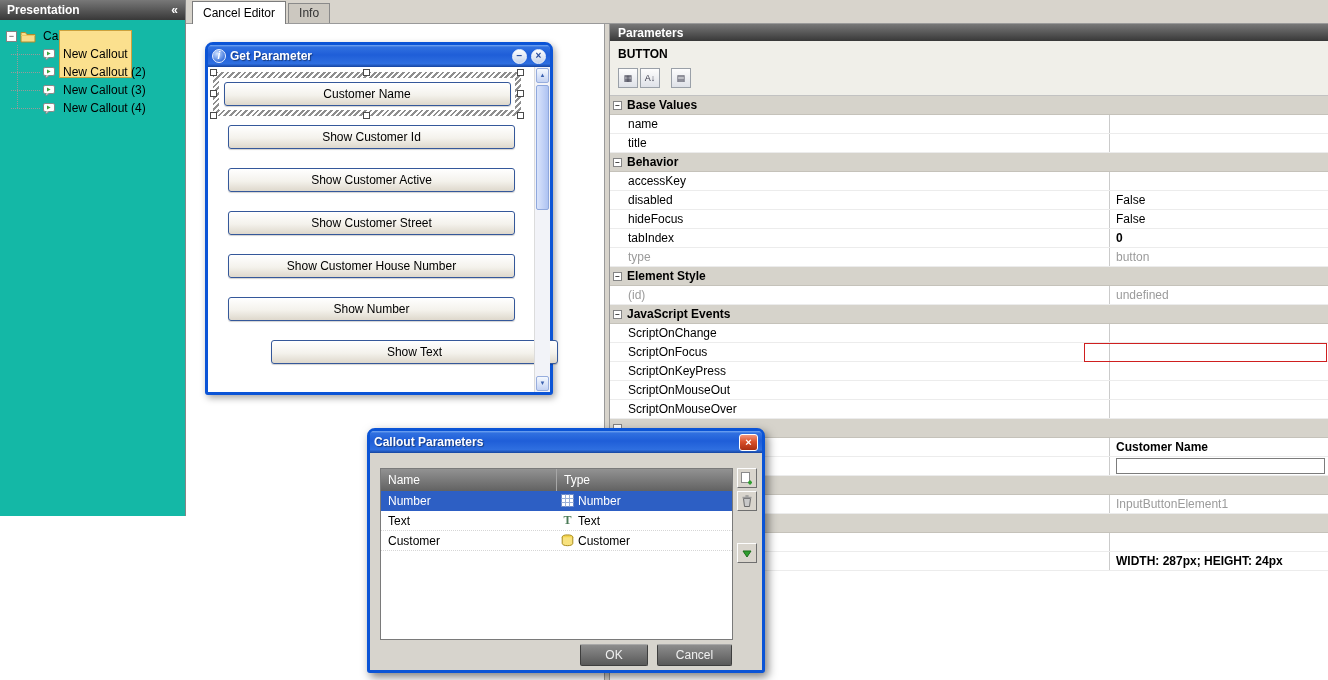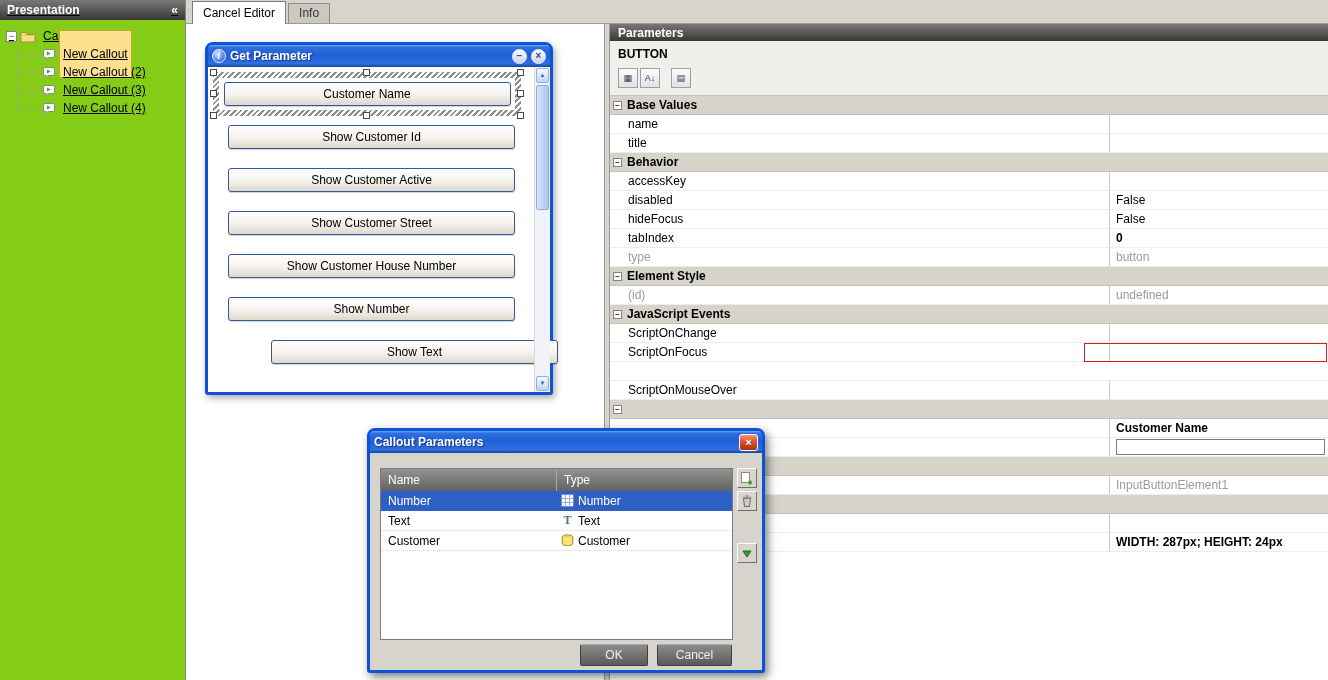--- a/index.html
+++ b/index.html
@@ -1,20 +1,20 @@
 <!DOCTYPE html>
 <html><head>
 <meta charset="utf-8">
 <style>
   * { margin:0; padding:0; box-sizing:border-box; }
   html,body { width:1328px; height:680px; }
   body { position:relative; font-family:"Liberation Sans",sans-serif; font-size:12px; background:#fff; overflow:hidden; color:#000; }
 
   
-  #sidebar { position:absolute; left:0; top:0; width:186px; height:680px; background:#84cc16; border-right:1px solid #868686;text-decoration:underline; }
+  #sidebar { position:absolute; left:0; top:0; width:186px; height:516px; background:#14b8a6; border-right:1px solid #868686; }
   .panel-header { height:20px; background:linear-gradient(#787878,#383838); color:#fff; font-weight:bold; display:flex; align-items:center; padding:0 7px; }
   .panel-header .ph-title { flex:1; white-space:nowrap; }
   .collapse-btn { cursor:pointer; font-weight:bold; }
   .tree { padding:7px 0 0 6px; }
   .tree-row { height:18px; display:flex; align-items:center; gap:3px; white-space:nowrap; }
   .xbox { display:inline-block; width:11px; height:11px; border:1px solid #848484; background:#fff; font-size:9px; line-height:9px; text-align:center; color:#333; flex:0 0 auto; }
   .children { position:relative; }
   .children::before { content:""; position:absolute; left:11px; top:0; height:63px; border-left:1px dotted #9a9a9a; }
   .child { padding-left:36px; position:relative; }
   .child::before { content:""; position:absolute; left:5px; top:9px; width:29px; border-top:1px dotted #9a9a9a; }
@@ -229,20 +229,25 @@
       </div>
     <div class="prow">
         <span class="pname">ScriptOnChange</span>
         <span class="pval"></span>
       </div>
     <div class="prow">
         <span class="pname">ScriptOnFocus</span>
         <span class="pval"></span>
       </div>
     <div class="prow">
+        <span class="pname">ScriptOnKeyPress</span>
+        <span class="pval"></span>
+      </div>
+    <div class="prow">
+        <span class="pname">ScriptOnMouseOut</span>
         <span class="pval"></span>
       </div>
     <div class="prow">
         <span class="pname">ScriptOnMouseOver</span>
         <span class="pval"></span>
       </div>
     <div class="prow cat">
         <span class="xbox">−</span>
         <span></span>
       </div>

